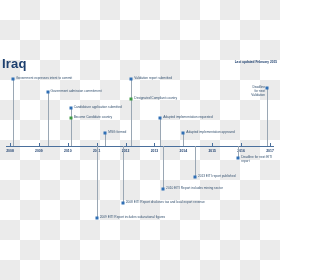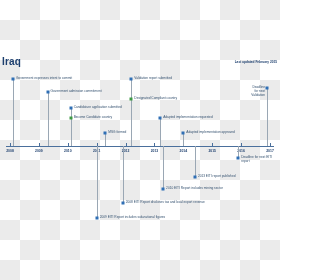--- a/index.html
+++ b/index.html
@@ -32,21 +32,21 @@
     position: absolute;
     left: 0; top: 0;
     width: 280px;
     height: 280px;
   }
 
   #title {
     position: absolute;
     left: 2px;
     top: 56px;
-    font-size: 10px;
+    font-size: 13px;
     font-weight: bold;
     color: #1d3f6e;
     letter-spacing: 0.2px;
   }
 
   #last-updated {
     position: absolute;
     right: 3px;
     top: 60px;
     font-size: 3.2px;

